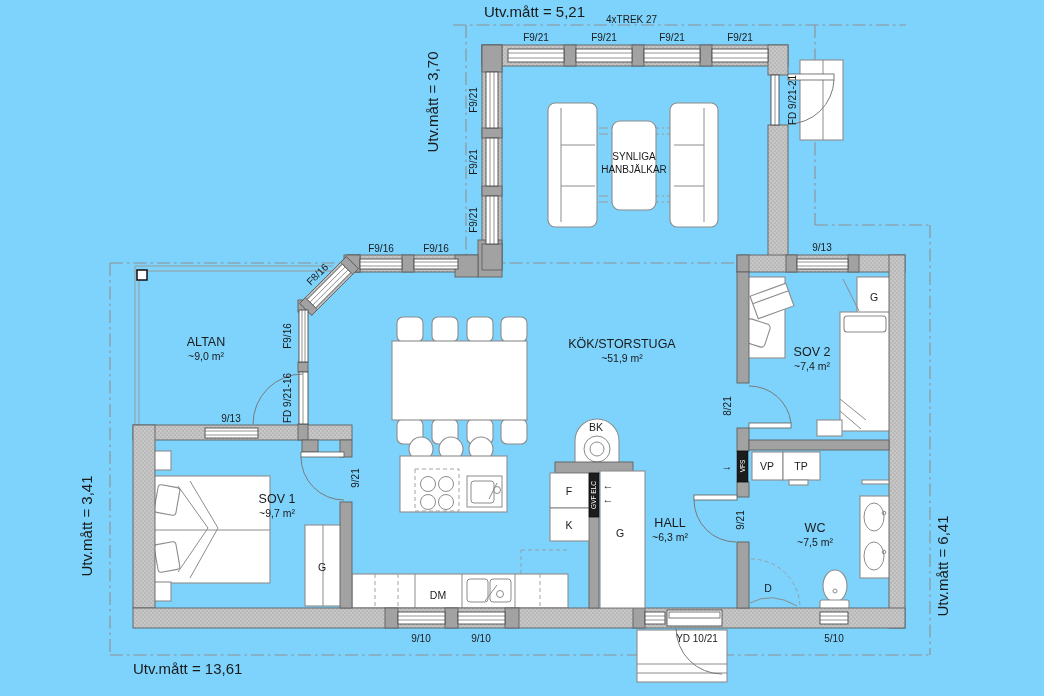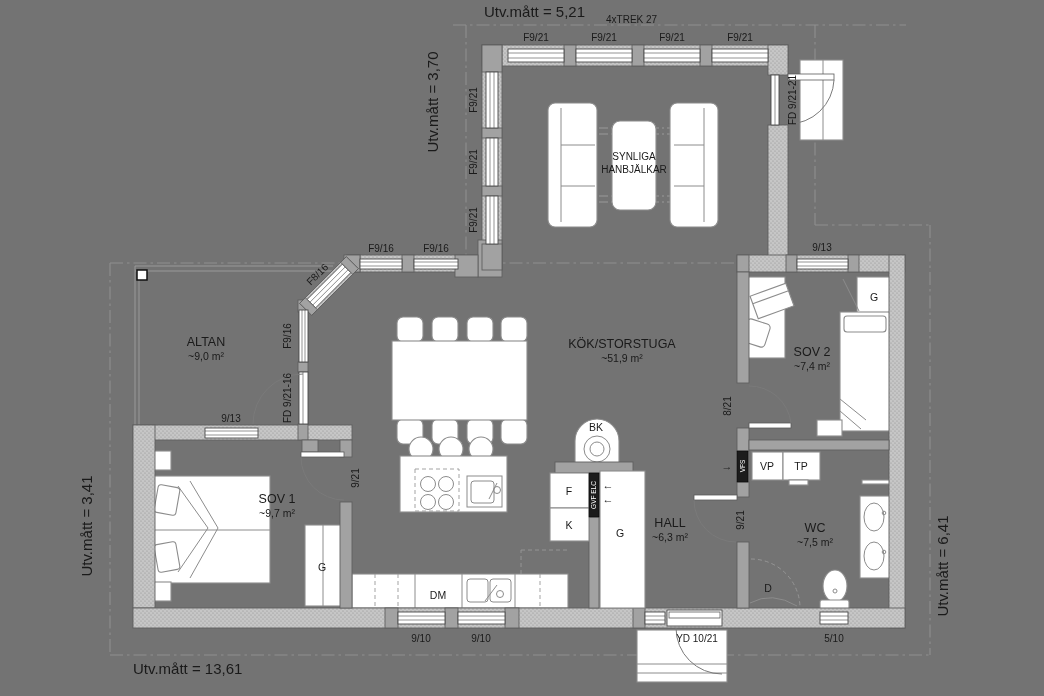--- a/index.html
+++ b/index.html
@@ -1,16 +1,16 @@
 <!DOCTYPE html>
 <html><head>
 <meta charset="utf-8">
 <style>
   html,body{margin:0;padding:0;background:#ffffff;}
-  .page{width:1044px;height:696px;position:relative;background:#737373;}
+  .page{width:1044px;height:696px;position:relative;background:#7dd3fc;}
   svg{display:block;}
   svg text{font-family:"Liberation Sans","DejaVu Sans",sans-serif;fill:#1a1a1a;}
   .dash{stroke:#8f8f8f;stroke-width:1.1;fill:none;stroke-dasharray:13 4 2.5 4;}
   .wh{fill:url(#hatch);stroke:#5f5f5f;stroke-width:0.9;}
   .ws{fill:#a2a2a2;stroke:#5f5f5f;stroke-width:0.9;}
   .win{fill:#ffffff;stroke:#4a4a4a;stroke-width:0.9;}
   .wl{stroke:#4a4a4a;stroke-width:0.6;fill:none;}
   .furn{fill:#ffffff;stroke:#8c8c8c;stroke-width:1.1;}
   .fl{stroke:#8c8c8c;stroke-width:1;fill:none;}
   .door{stroke:#7a7a7a;stroke-width:1;fill:none;}

